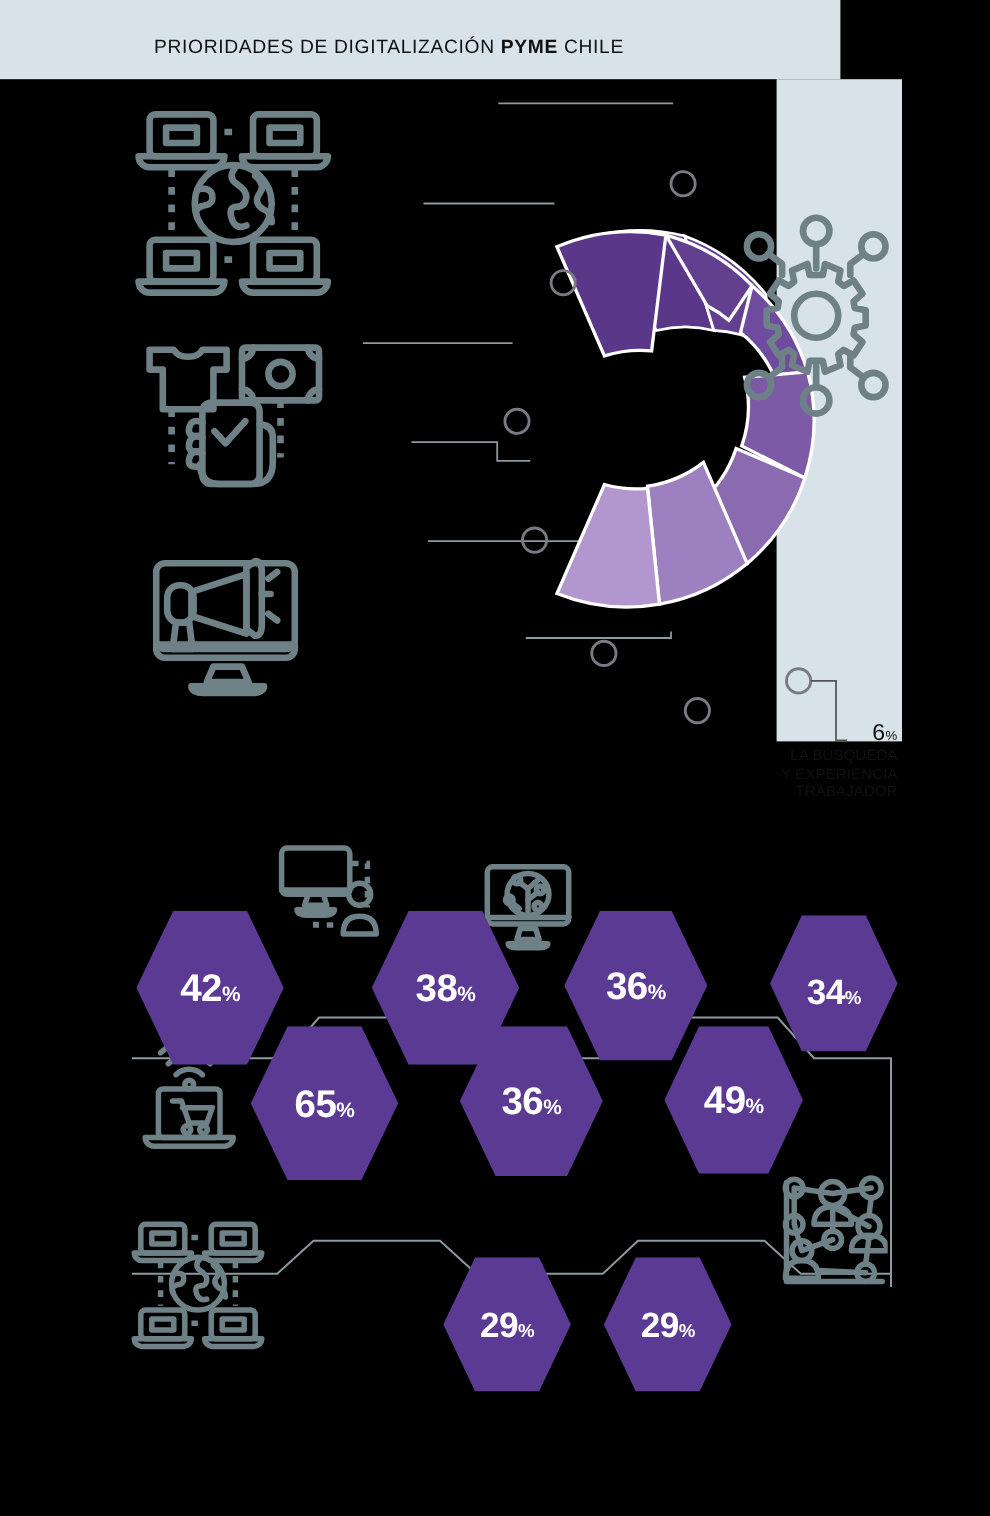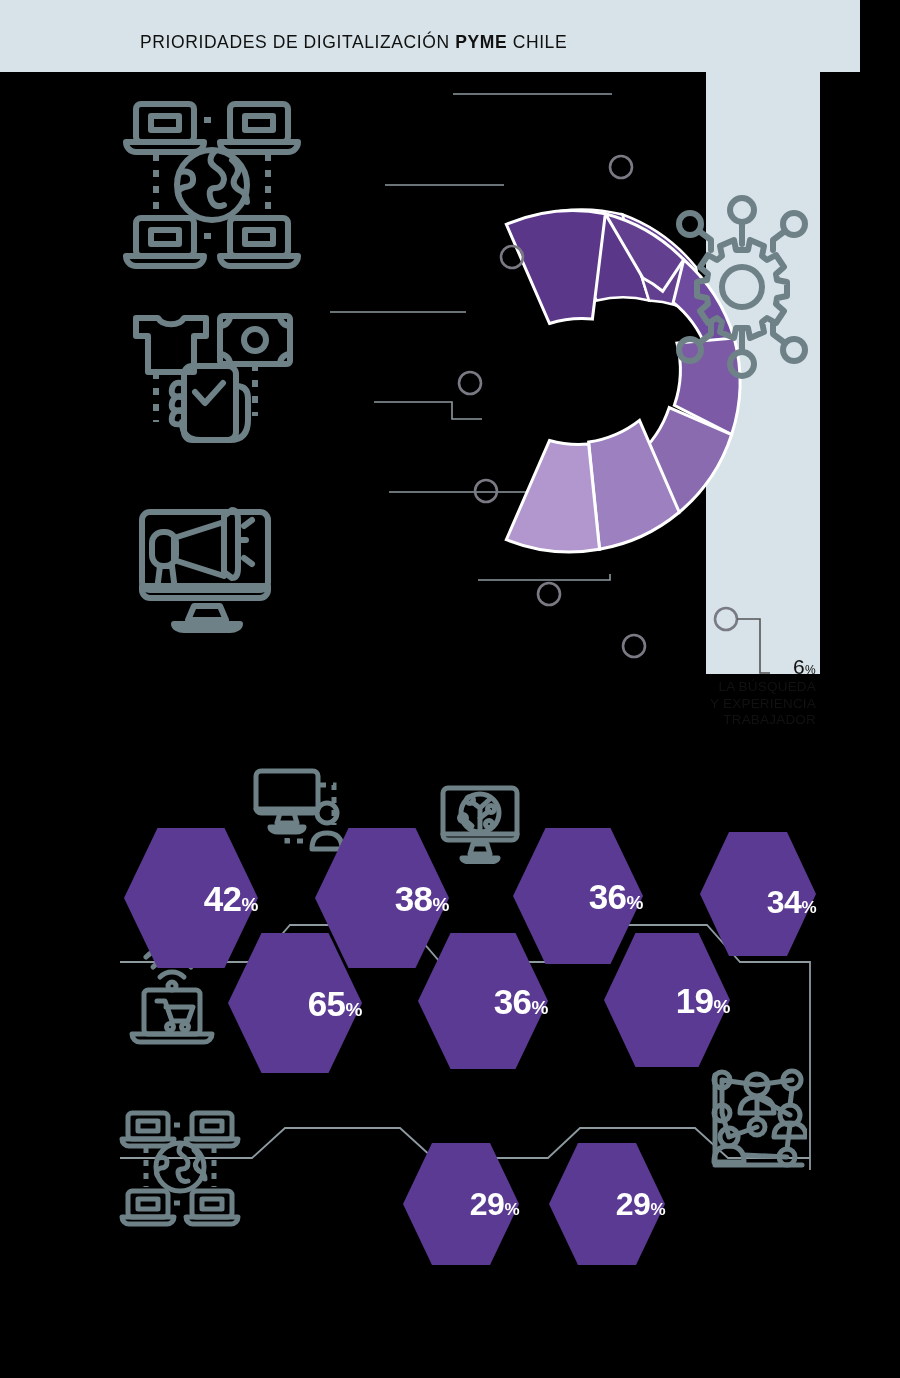--- a/index.html
+++ b/index.html
@@ -1,21 +1,21 @@
 <!DOCTYPE html>
 <html><head>
 <meta charset="utf-8">
 <style>
   html,body{margin:0;padding:0;background:#000;}
   body{width:900px;height:1378px;position:relative;overflow:hidden;
        font-family:"Liberation Sans","DejaVu Sans",sans-serif;}
 
   
-  #header{position:absolute;left:0;top:0;width:860px;height:72px;
-          background:#d7e3e8;}
+  #header{position:absolute;left:0;top:0;width:748px;height:72px;
+          background:#d7e3e8;padding-left:16px;}
   #header-title{position:absolute;left:140px;top:32px;
           font-size:17.5px;letter-spacing:.6px;color:#111;white-space:nowrap;}
   #header-title b{font-weight:700;}
 
   
   #donut-panel{position:absolute;left:0;top:72px;width:900px;height:610px;}
   #right-band{position:absolute;left:706px;top:0;width:114px;height:602px;
               background:#d7e3e8;}
   #donut-svg{position:absolute;left:0;top:0;}
 
@@ -31,21 +31,21 @@
   
   #callout6{position:absolute;left:690px;top:583px;width:126px;
             text-align:right;color:#111;}
   #callout6 .pct{font-size:21px;letter-spacing:.3px;}
   #callout6 .pct small{font-size:12px;}
   #callout6 .cl-lines{font-size:13.5px;line-height:16.5px;letter-spacing:.2px;}
 
   
   #hex-section{position:absolute;left:0;top:740px;width:900px;height:560px;}
   #hex-lines{position:absolute;left:0;top:0;}
-  .hex{position:absolute;display:flex;align-items:center;justify-content:flex-end;
+  .hex{position:absolute;display:flex;align-items:center;justify-content:center;
        color:#fff;}
   .hex .shape{position:absolute;left:0;top:0;}
   .hex .val{position:relative;z-index:2;font-size:35px;font-weight:700;
             letter-spacing:-.5px;line-height:1;}
   .hex .val small{font-size:19px;font-weight:700;}
   .hex.small .val{font-size:32px;}
   .hex.small .val small{font-size:17px;}
 </style>
 </head>
 <body>
@@ -328,21 +328,21 @@
     </svg>
   </div>
 
   <div class="hex" style="left:124px;top:88px;width:134px;height:140px;">
     <svg class="shape" width="134" height="140" viewBox="0 0 134 140">
       <polygon points="33.5,0 100.5,0 134,70 100.5,140 33.5,140 0,70" fill="#5b3a93"></polygon>
     </svg>
     <div class="val"><span>42</span><small>%</small></div>
   </div>
 
-  <div class="hex" style="left:315px;top:88px;width:134px;height:140px;">
+  <div class="hex" style="left:338px;top:88px;width:134px;height:140px;">
     <svg class="shape" width="134" height="140" viewBox="0 0 134 140">
         <polygon points="33.5,0 100.5,0 134,70 100.5,140 33.5,140 0,70" fill="#5b3a93"></polygon>
       </svg>
     <div class="val"><span>38</span><small>%</small></div>
   </div>
 
   <div class="hex" style="left:513px;top:88px;width:130px;height:136px;">
     <svg class="shape" width="130" height="136" viewBox="0 0 130 136">
         <polygon points="32.5,0 97.5,0 130,68 97.5,136 32.5,136 0,68" fill="#5b3a93"></polygon>
       </svg>
@@ -367,21 +367,21 @@
     <svg class="shape" width="130" height="136" viewBox="0 0 130 136">
         <polygon points="32.5,0 97.5,0 130,68 97.5,136 32.5,136 0,68" fill="#5b3a93"></polygon>
       </svg>
     <div class="val"><span>36</span><small>%</small></div>
   </div>
 
   <div class="hex" style="left:604px;top:193px;width:126px;height:134px;">
     <svg class="shape" width="126" height="134" viewBox="0 0 126 134">
         <polygon points="31.5,0 94.5,0 126,67 94.5,134 31.5,134 0,67" fill="#5b3a93"></polygon>
       </svg>
-    <div class="val"><span>19</span><small>%</small></div>
+    <div class="val"><span>49</span><small>%</small></div>
   </div>
 
 
   <div class="hex small" style="left:403px;top:403px;width:116px;height:122px;">
     <svg class="shape" width="116" height="122" viewBox="0 0 116 122">
         <polygon points="29,0 87,0 116,61 87,122 29,122 0,61" fill="#5b3a93"></polygon>
       </svg>
     <div class="val"><span>29</span><small>%</small></div>
   </div>
 

